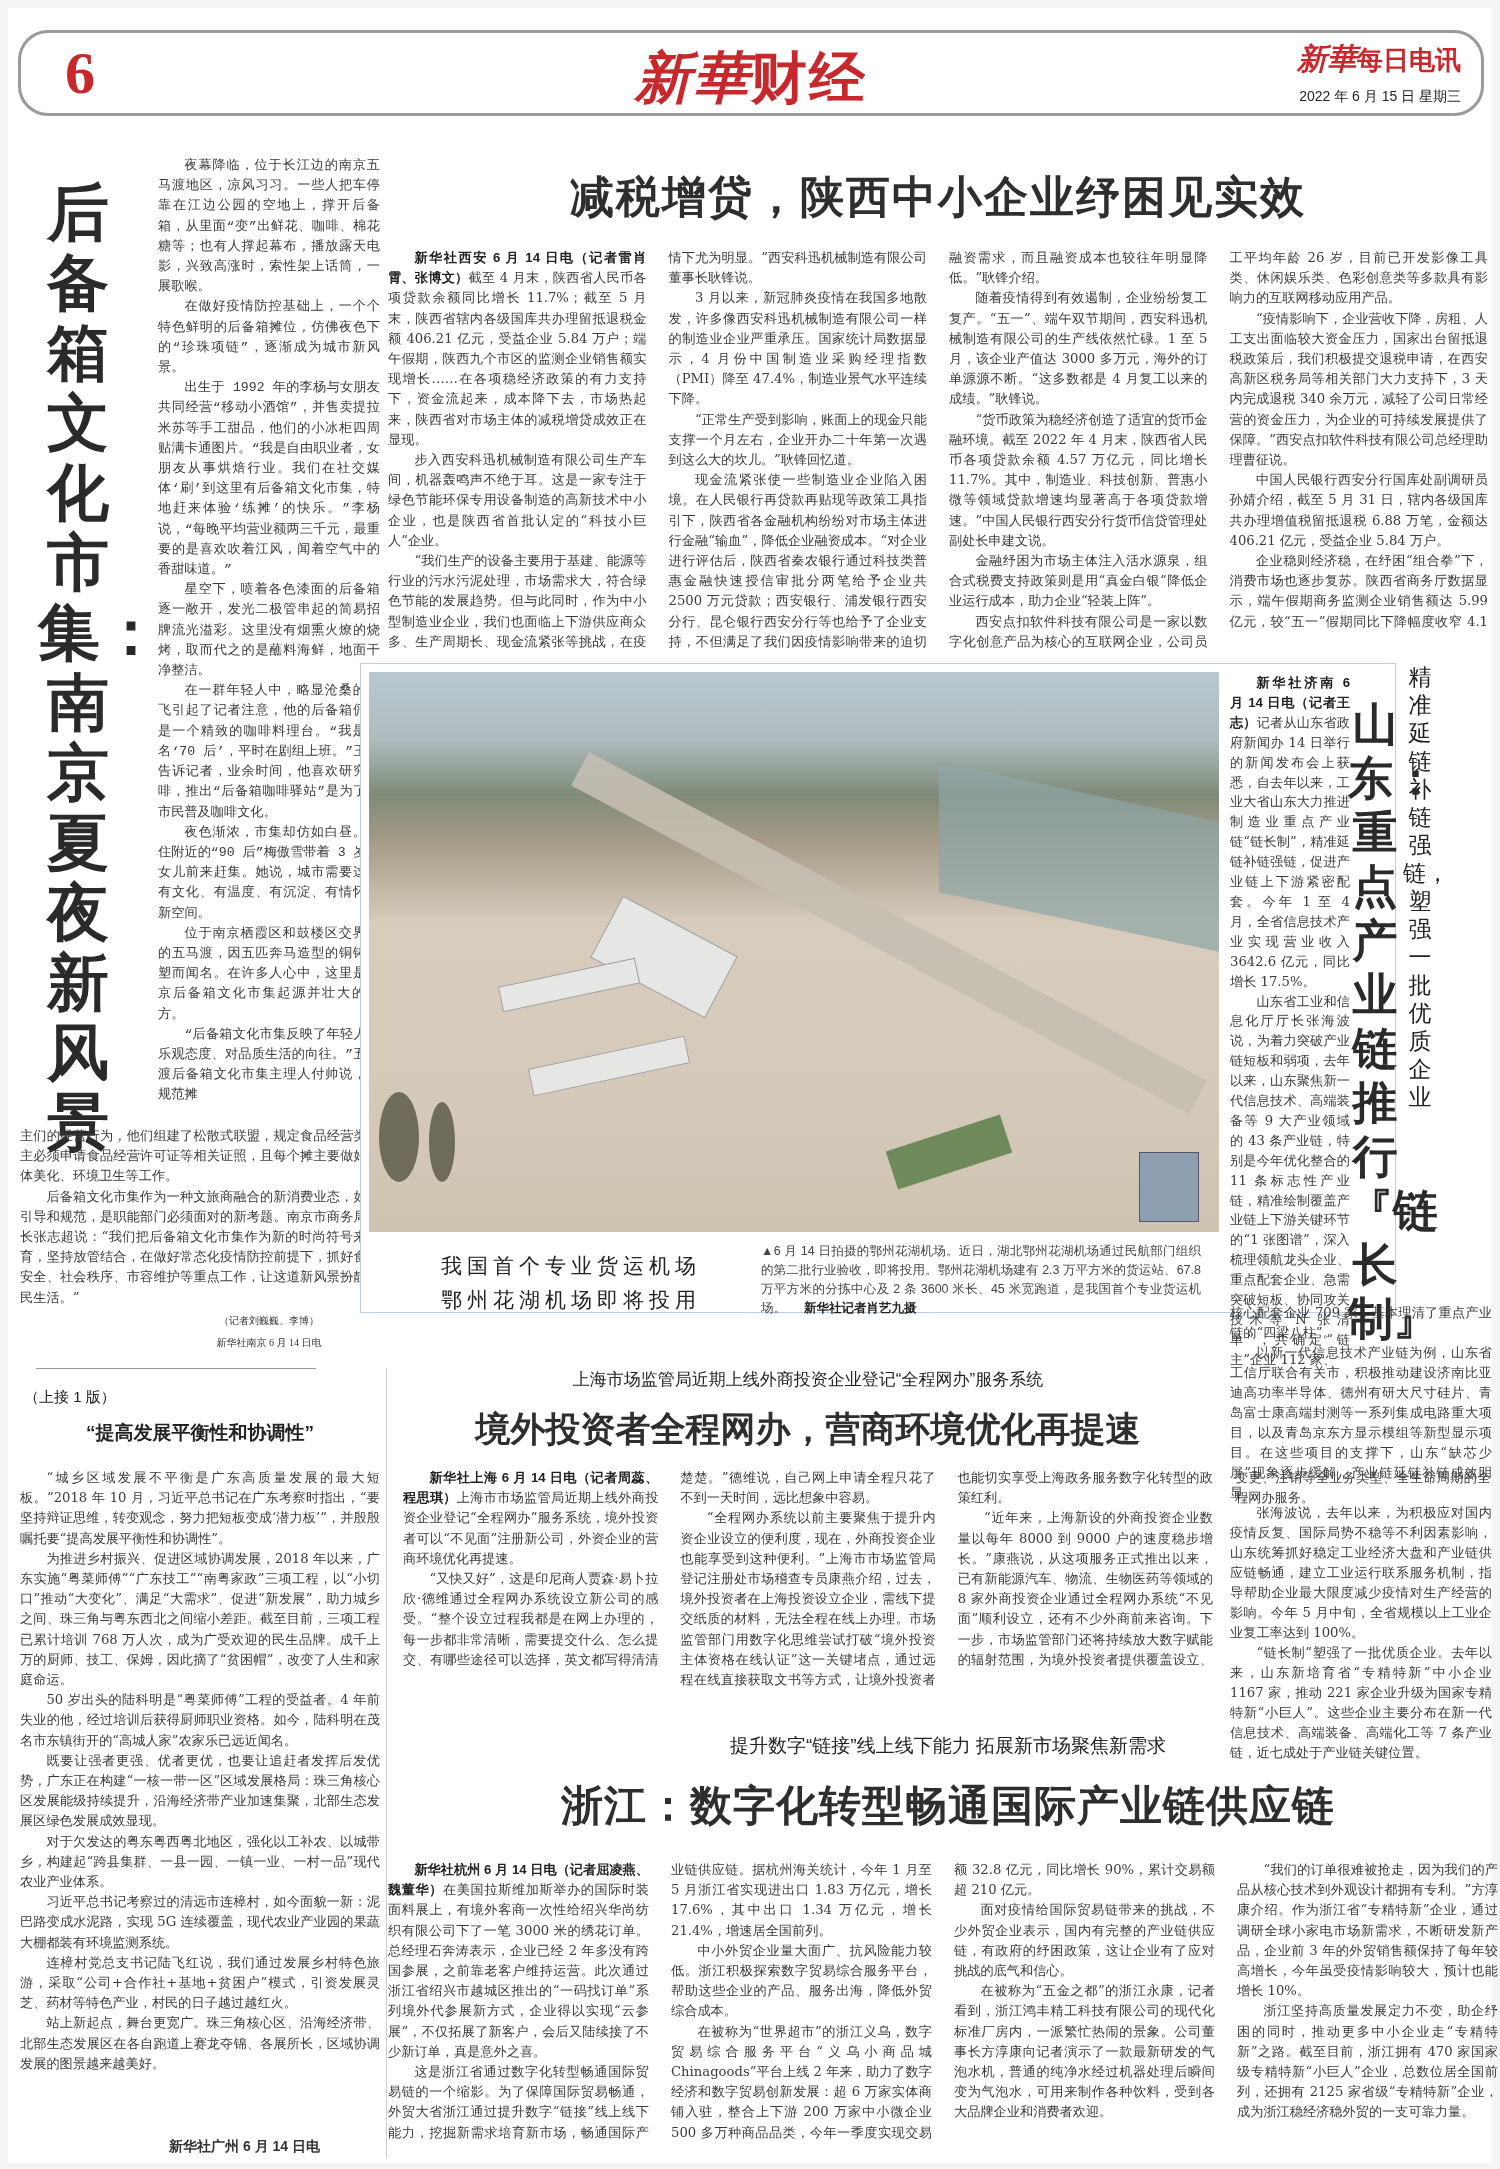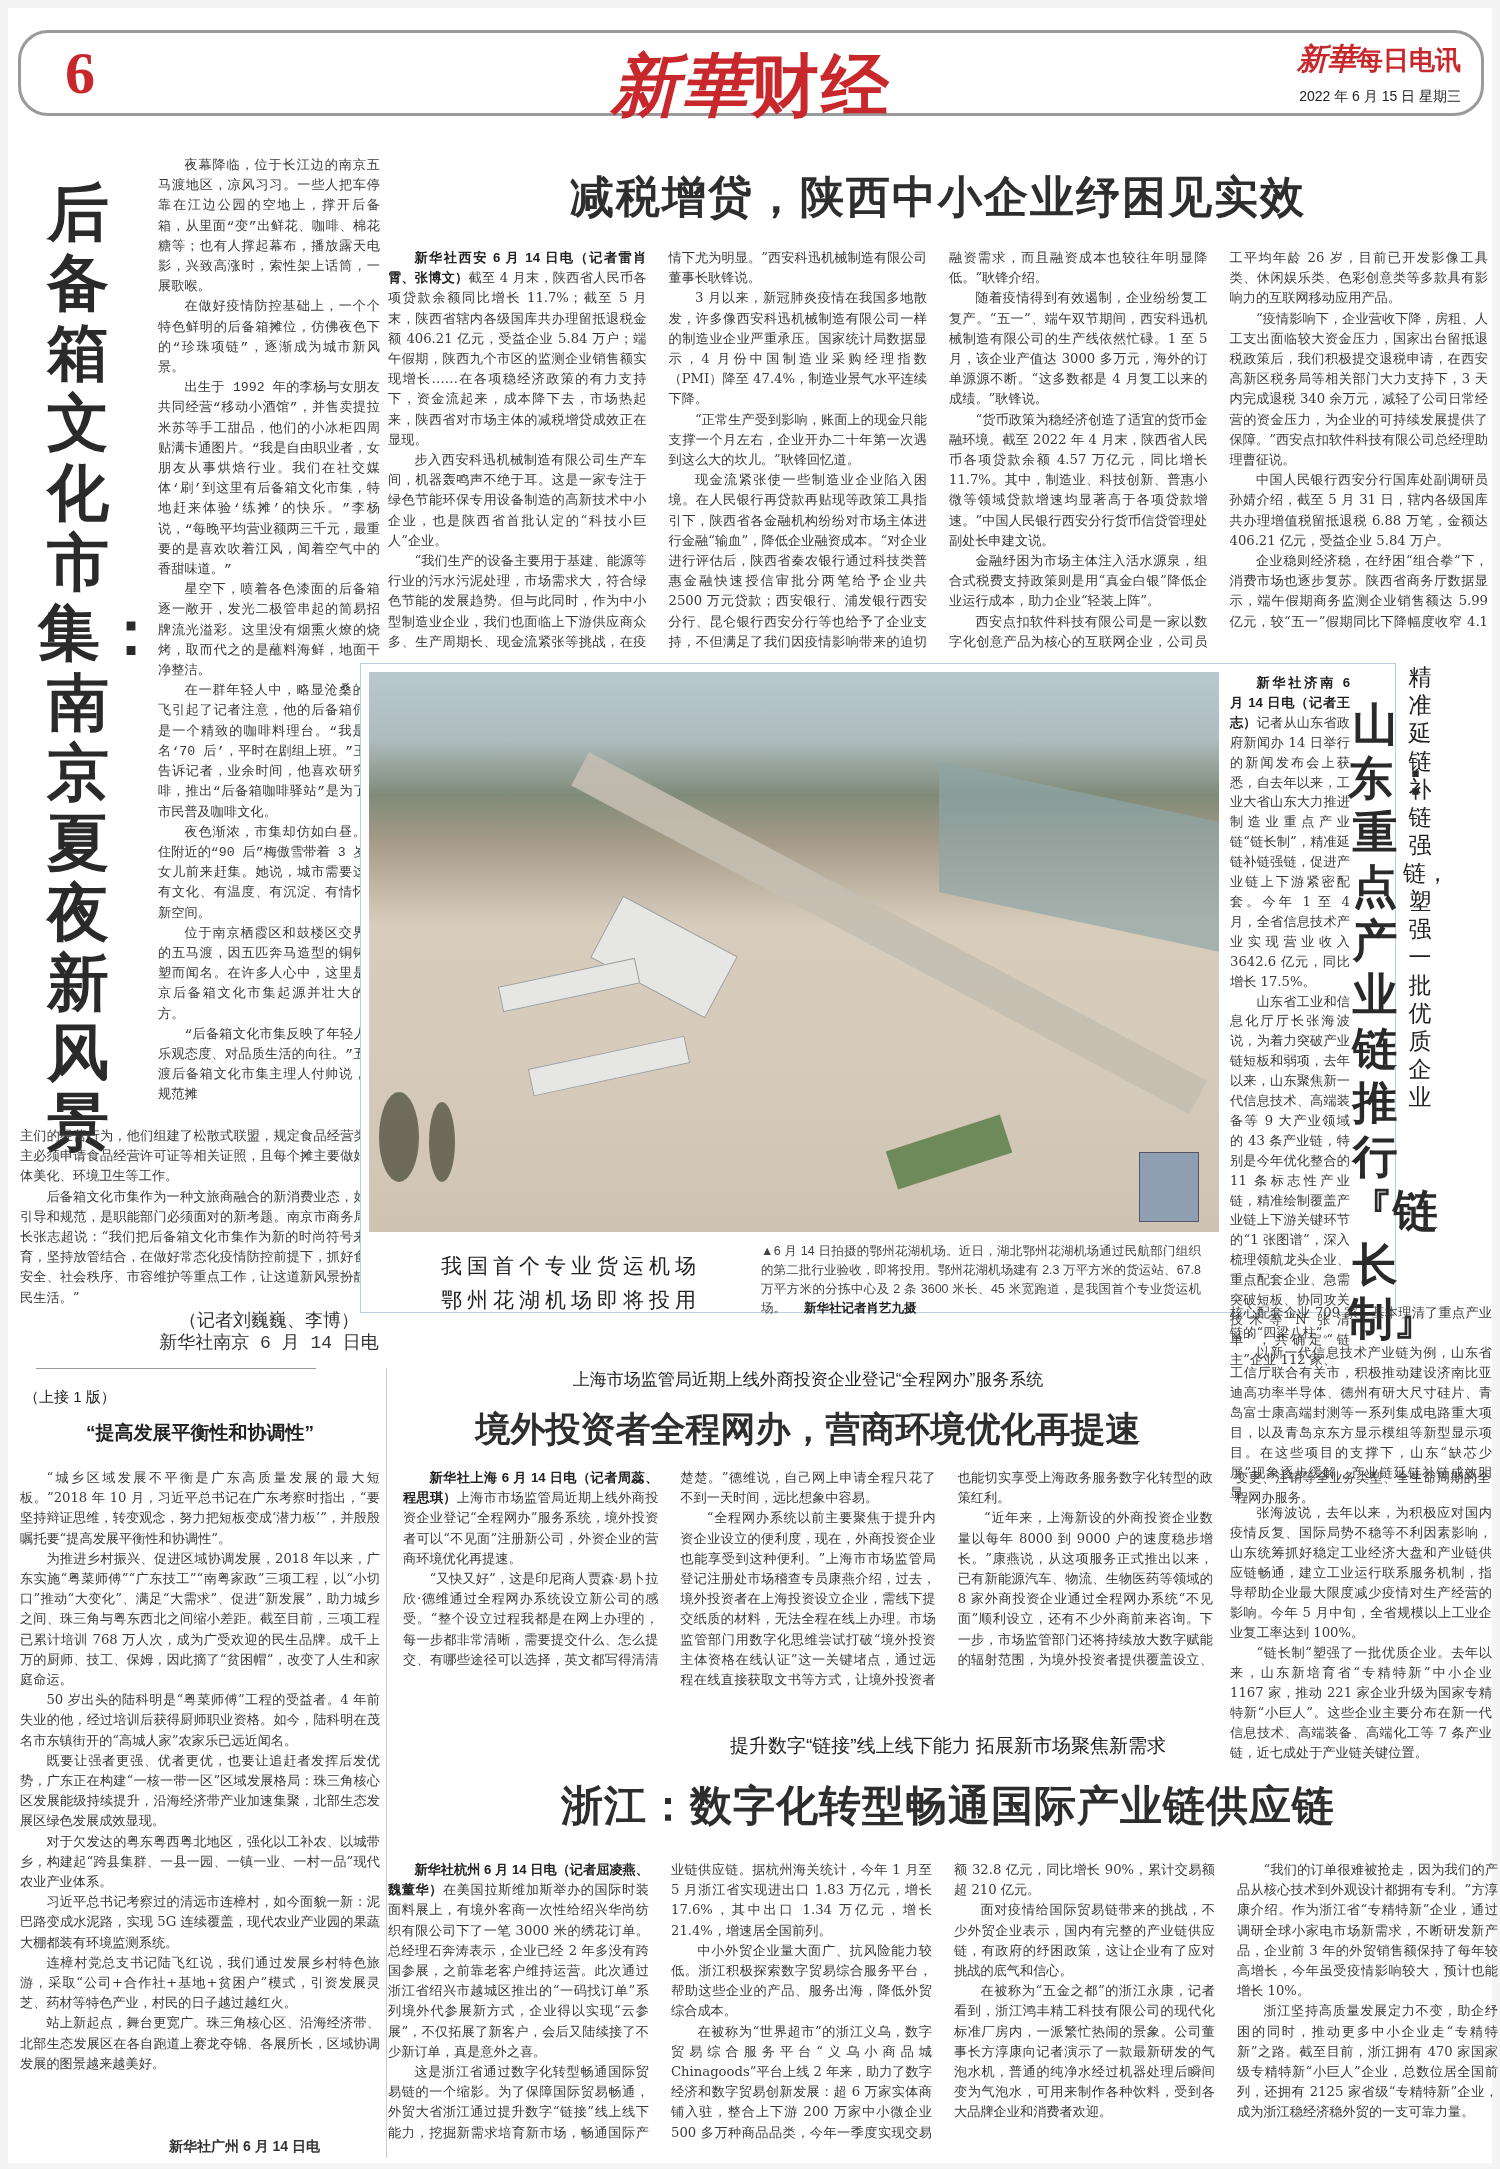--- a/index.html
+++ b/index.html
@@ -6,41 +6,41 @@
   html, body { width: 1500px; height: 2169px; background: #f4f4f4; overflow: hidden; }
   body { font-family: "DejaVu Serif", "Liberation Serif", serif; color: #333; position: relative; }
 
   .page { position: absolute; left: 8px; top: 8px; width: 1484px; height: 2155px; background: #fff; }
 
   
   .masthead { position: absolute; left: 10px; top: 22px; width: 1466px; height: 86px;
               border: 3px solid #9a9a9a; border-radius: 30px; background: #fff; }
   .page-no { position: absolute; left: 44px; top: 6px; font-size: 60px; font-weight: bold;
              color: #c8282c; font-family: "Liberation Serif", serif; }
-  .brand { position: absolute; left: 0; right: 0; top: 8px; text-align: center; font-size: 68px;
+  .brand { position: absolute; left: 0; right: 0; top: 8px; text-align: center; font-size: 56px;
            color: #c8282c; font-weight: bold; letter-spacing: 2px; font-family: "DejaVu Serif", serif; }
   .brand .calli { font-style: italic; }
   .right-brand { position: absolute; right: 20px; top: 6px; text-align: right; }
   .right-brand .rb-title { color: #c8282c; font-size: 26px; font-weight: bold; }
   .right-brand .rb-title i { font-size: 30px; }
   .right-brand .rb-date { font-size: 14px; color: #222; margin-top: 8px; font-family: "Liberation Sans", sans-serif; }
 
   
   .txt { font-size: 13.2px; line-height: 20.2px; text-align: justify; color: #3a3a3a; }
   .txt p { text-indent: 2em; }
   .kai { font-family: "DejaVu Serif", serif; }
   .byline { font-weight: bold; font-family: "Liberation Sans", sans-serif; color: #222; }
 
   
   .nj-title { position: absolute; left: 30px; top: 170px; width: 80px; font-size: 62px; line-height: 70px;
               font-weight: bold; color: #2a2a2a; text-align: center; word-break: break-all; }
   .nj-body { position: absolute; left: 150px; top: 148px; width: 222px; height: 1150px; font-family: Liberation Mono, monospace; }
   .nj-body-lower { position: absolute; left: 12px; top: 1128px; width: 360px; }
   .nj-credit { position: absolute; left: 150px; top: 1305px; width: 222px; text-align: center;
-               font-family: Liberation Mono, monospace; font-size: 18px; line-height: 22px; color: #333; }
+               font-family: Liberation Serif, serif; font-size: 10px; line-height: 22px; color: #333; }
   .divider-left { position: absolute; left: 28px; top: 1360px; width: 280px; height: 1px; background: #999; }
 
   
   .gd-cont { position: absolute; left: 16px; top: 1380px; font-family: "Liberation Sans", sans-serif;
              font-size: 15px; color: #222; }
   .gd-title { position: absolute; left: 12px; top: 1412px; width: 360px; text-align: center;
               font-size: 19px; font-weight: bold; color: #222; font-family: "Liberation Sans", sans-serif; }
   .gd-body { position: absolute; left: 12px; top: 1460px; width: 360px; }
   .gd-credit { position: absolute; left: 12px; top: 2130px; width: 360px; text-align: right; padding-right: 60px;
                font-family: "Liberation Sans", sans-serif; font-size: 14px; font-weight: bold; color: #333; }

